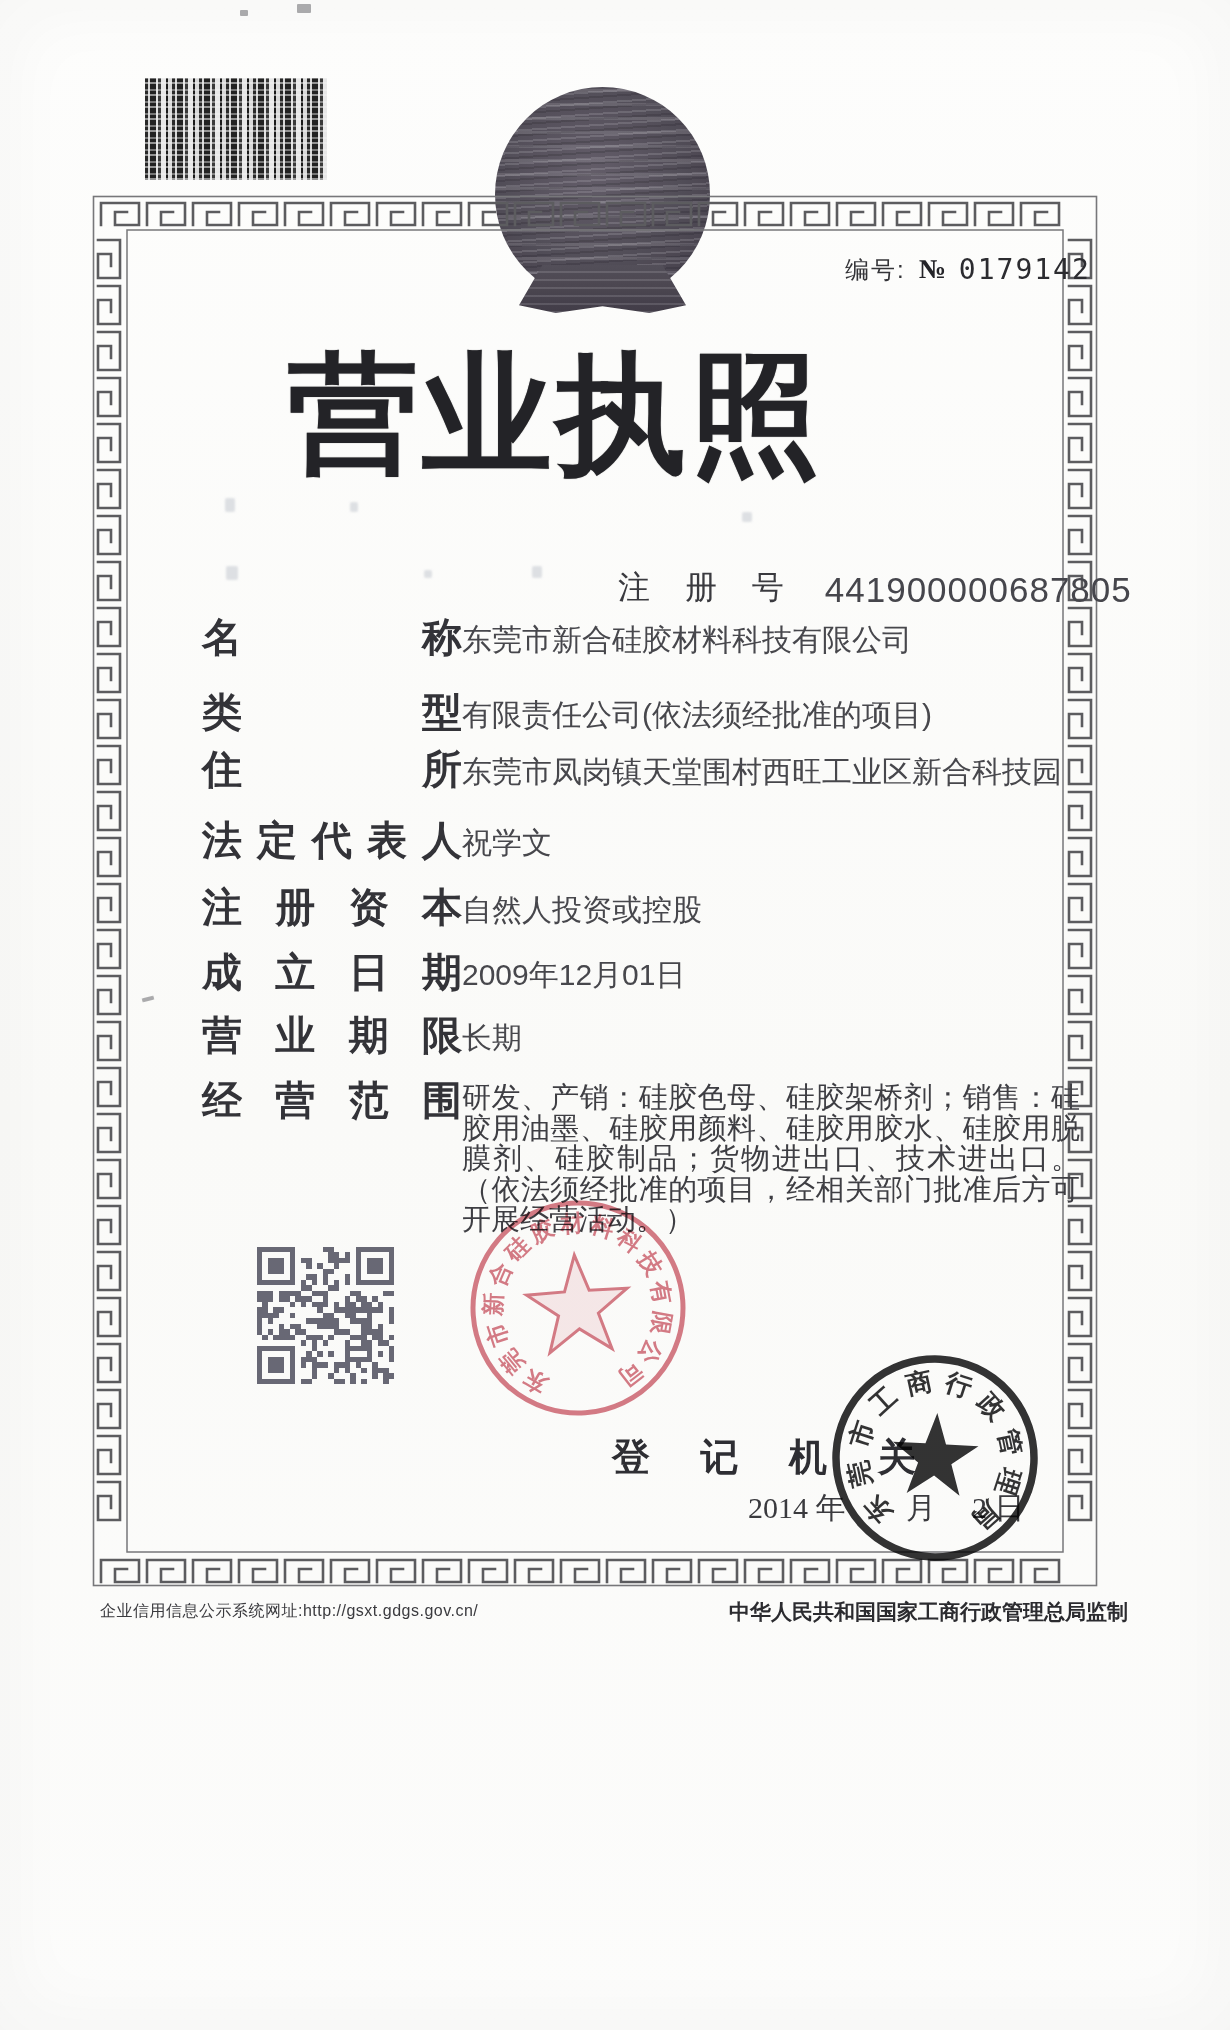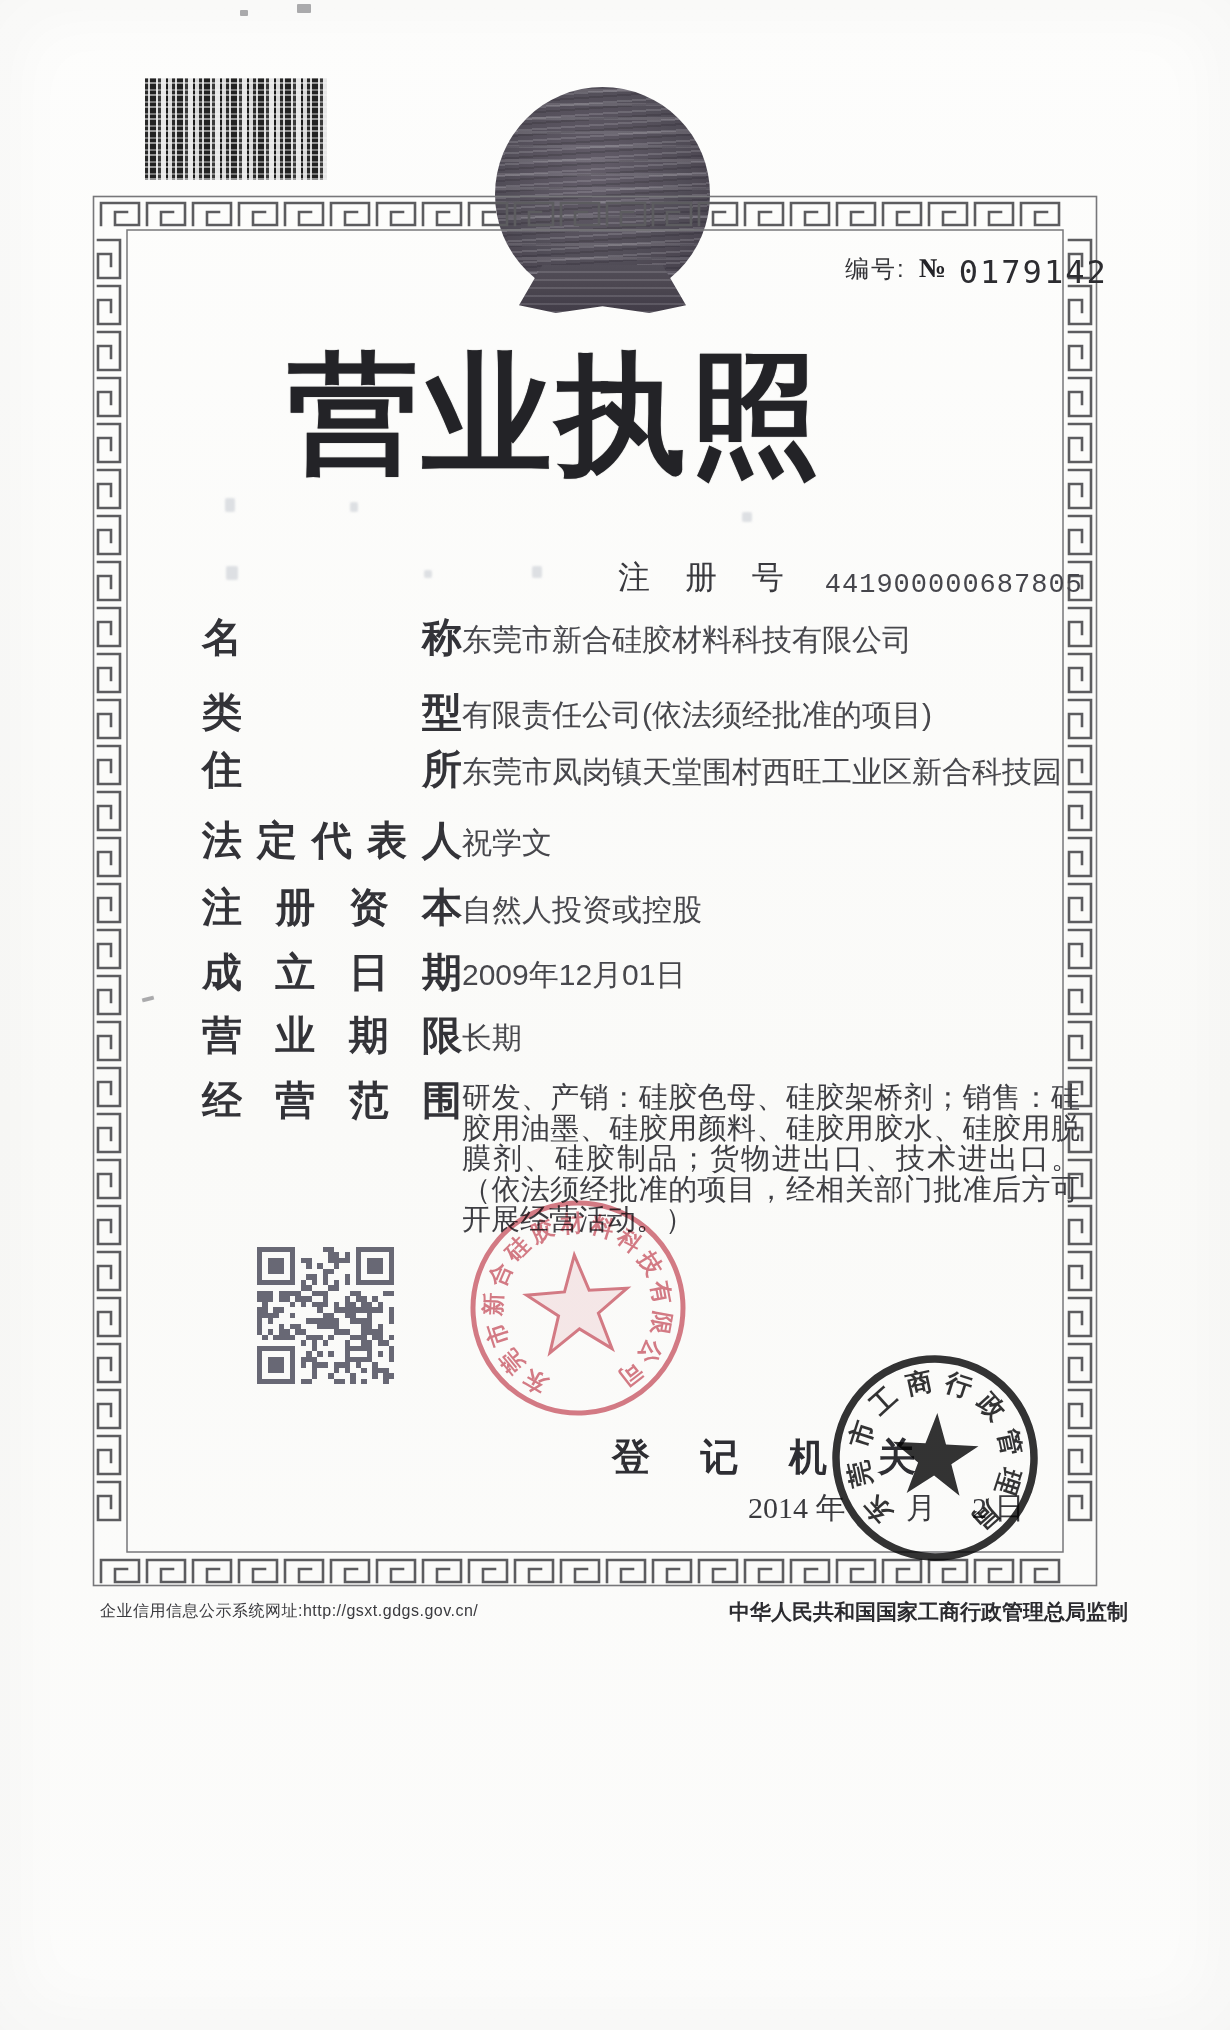--- a/index.html
+++ b/index.html
@@ -31,34 +31,34 @@
   .emblem-base{
     position:absolute; left:24px; top:178px; width:167px; height:48px;
     clip-path:polygon(14% 0, 86% 0, 100% 84%, 78% 100%, 50% 86%, 22% 100%, 0 84%);
     background:
       repeating-linear-gradient(0deg, rgba(240,240,245,.14) 0 2px, transparent 2px 8px),
       linear-gradient(#4d4853,#3a3540);
   }
   
   .frame{left:92px; top:195px;}
   
-  .serial{left:845px; top:253px; display:flex; align-items:flex-start; gap:13px;}
+  .serial{left:845px; top:253px; display:flex; align-items:center; gap:13px;}
   .serial-label{font-size:24px; color:#333337; letter-spacing:2px;}
   .serial-sym{font-size:27px; font-weight:700; font-family:"Liberation Serif","DejaVu Serif",serif; color:#242428;}
-  .serial-digits{font-size:32px; font-family:"DejaVu Sans Mono","Liberation Mono",monospace; letter-spacing:2px; color:#2c2c30;}
+  .serial-digits{font-size:28px; font-family:"DejaVu Sans Mono","Liberation Mono",monospace; letter-spacing:2px; color:#2c2c30;}
   
   .title{
     left:288px; top:344px; width:532px; display:flex; justify-content:space-between;
     font-size:130px; line-height:140px; font-weight:700; color:#232327;
     text-shadow:0 0 1px rgba(30,30,30,.55);
   }
   
   .regno{left:618px; top:538px; display:flex; align-items:flex-end; gap:28px;}
   .regno-label{font-size:32px; letter-spacing:13px; font-weight:500; color:#3a3a3f;}
-  .regno-value{font-size:27px; font-family:Liberation Mono, monospace; letter-spacing:1px; color:#46464c;margin-top:32px;}
+  .regno-value{font-size:35px; font-family:Liberation Sans, sans-serif; letter-spacing:1px; color:#46464c;margin-top:32px;}
   
   .field-row{position:absolute; left:202px; width:880px; display:flex; align-items:flex-start;}
   .field-label{width:260px; flex:none; display:flex; justify-content:space-between; font-size:40px; line-height:44px; font-weight:600; color:#333338;}
   .field-value{padding-top:7px; font-size:30px; line-height:36px; color:#47474c;}
   .field-value.scope{width:618px; font-size:29px; line-height:30.5px; padding-top:4px; color:#3e3e43; text-align:justify;}
   
   .qr{left:257px; top:1247px; opacity:.84;}
   
   .seal{mix-blend-mode:multiply;}
   .seal-red{left:460px; top:1190px; opacity:.82; transform:rotate(-4deg);}

